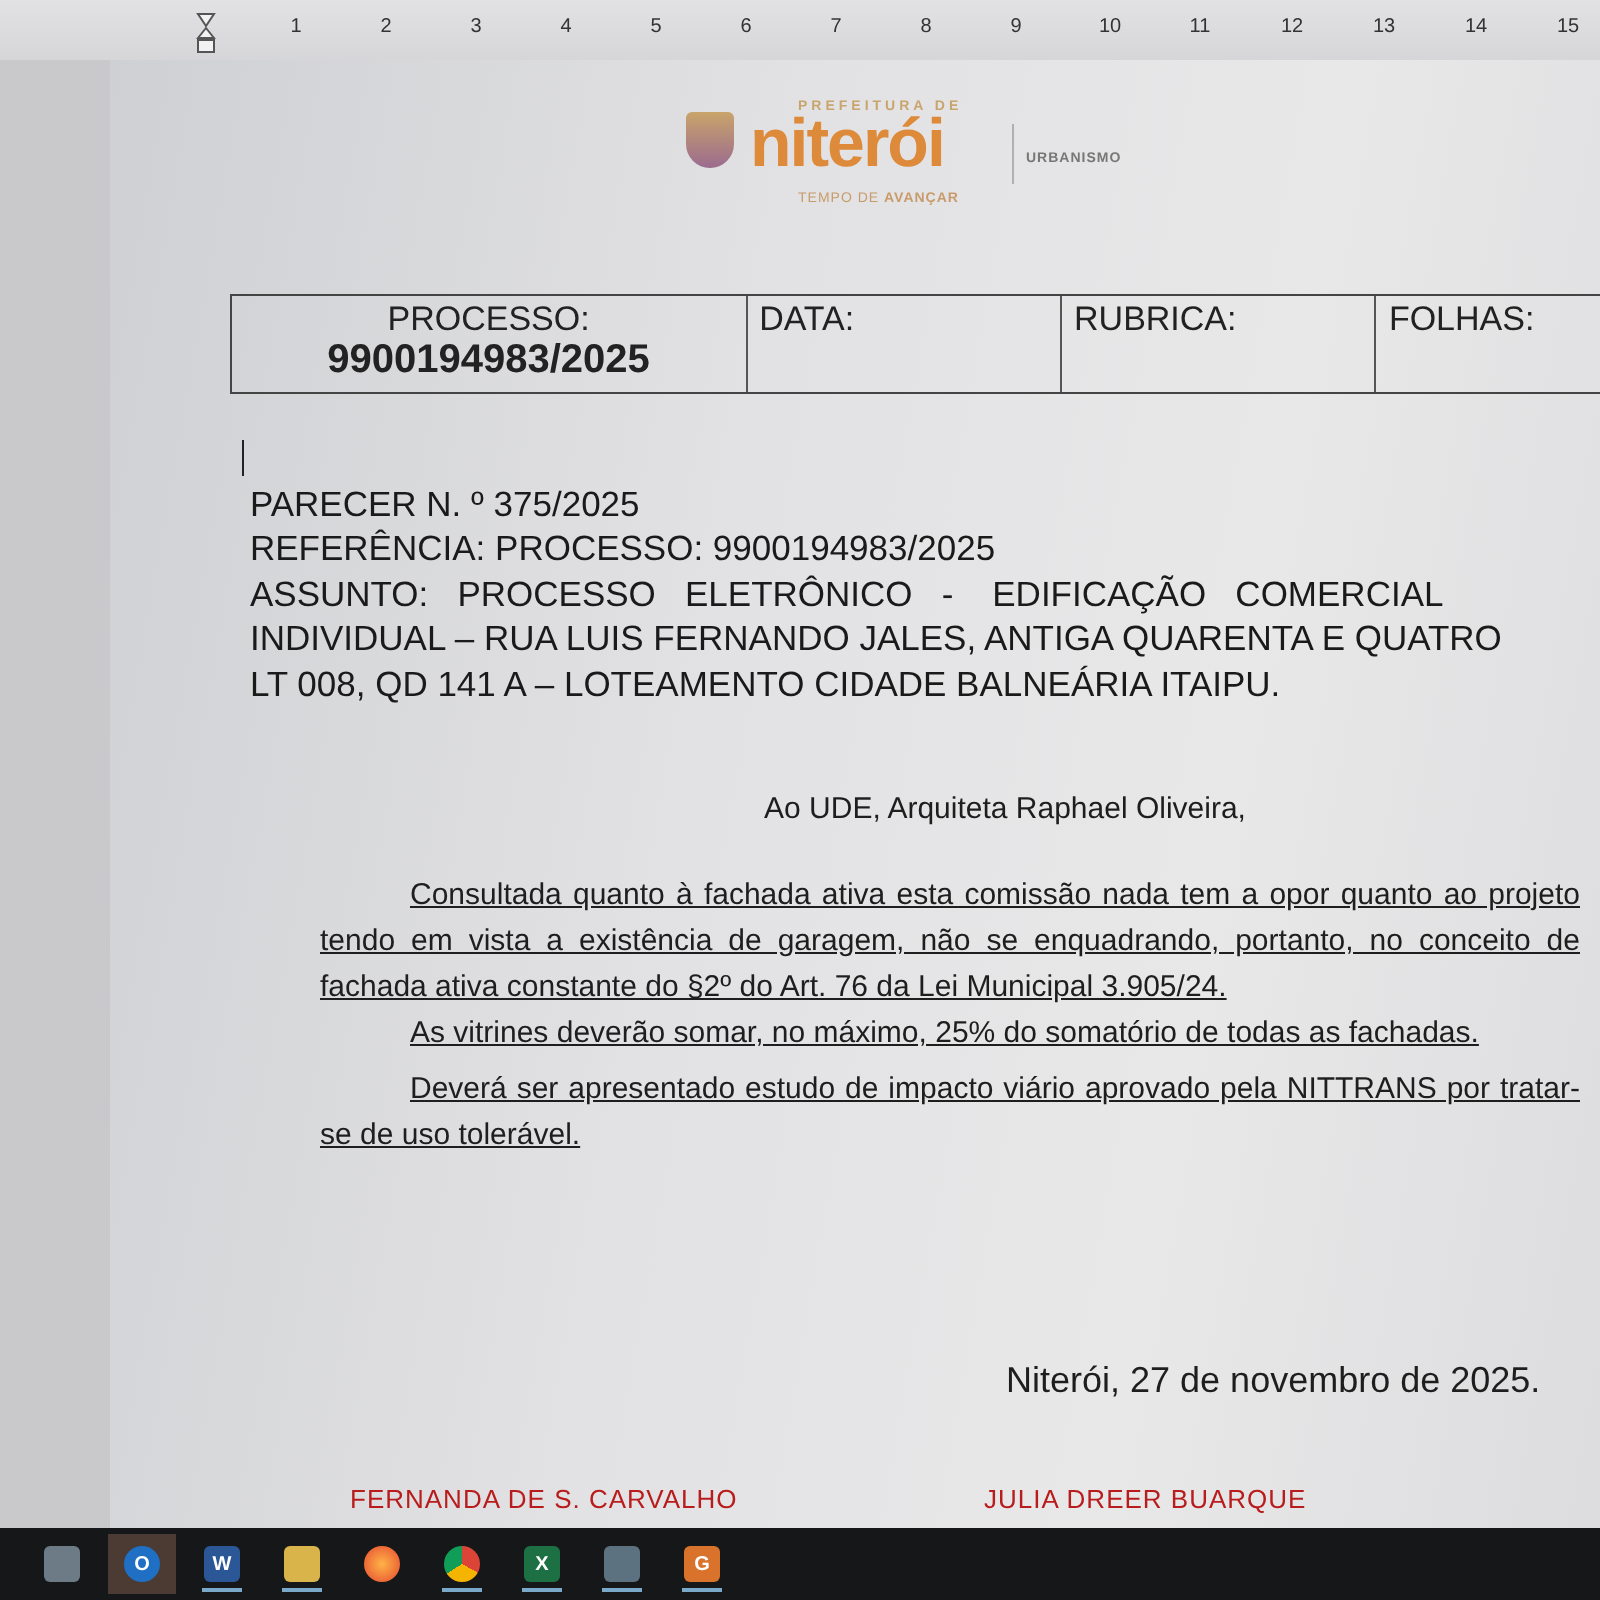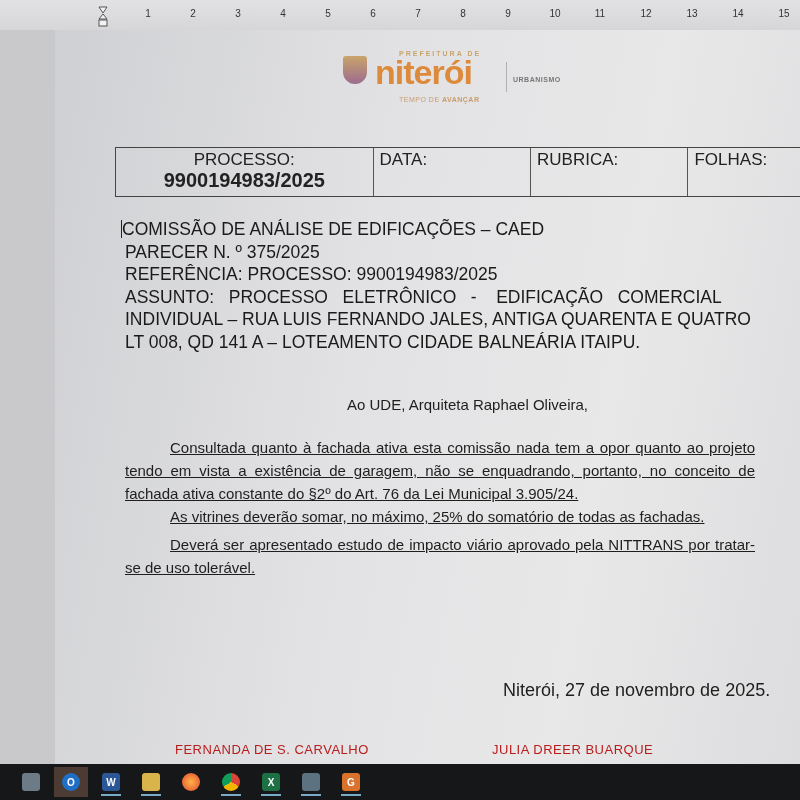--- a/index.html
+++ b/index.html
@@ -17,21 +17,21 @@
   .logo .sep { position:absolute; left:163px; top:12px; width:1px; height:30px; background:#b0b0b0; }
   .logo .dept { position:absolute; left:170px; top:26px; font-size:7px; color:#777; font-weight:bold; letter-spacing:0.5px; }
   .header-table { position:absolute; left:115px; top:147px; width:700px; height:48px; border:1.5px solid #444; display:flex; color:#222; }
   .header-table .cell { border-right:1.5px solid #555; padding:2px 6px; font-size:17px; line-height:20px; }
   .header-table .c1 { width:254px;text-align:center; } .header-table .c2 { width:150px; } .header-table .c3 { width:150px; } .header-table .c4 { width:120px; border-right:none; }
   .header-table .val { font-weight:bold; font-size:20px; }
   .block { position:absolute; left:121px; top:218px; width:700px; color:#1a1a1a; font-size:17.5px; line-height:22.5px; white-space:nowrap; }
   .block .line { display:block; padding-left:4px; }
   .block .line:first-child { padding-left:0; }
   .caret { display:inline-block; width:1px; height:18px; background:#222; vertical-align:-3px; }
-  .body-text { position:absolute; left:125px; top:393px; width:630px; color:#1e1e1e; font-size:15px; line-height:23px; }
+  .body-text { position:absolute; left:160px; top:393px; width:630px; color:#1e1e1e; font-size:15px; line-height:23px; }
   .salut { text-align:center; margin-bottom:20px; padding-left:55px; }
   .para { text-align:justify; }
   .indent { text-indent:45px;text-decoration:underline; }
   .date { position:absolute; left:503px; top:680px; font-size:18px; color:#1e1e1e; }
   .sig { position:absolute; top:742px; font-size:13px; color:#b91c1c; letter-spacing:0.5px; }
   .taskbar { position:absolute; left:0; top:764px; width:800px; height:36px; background:#151719; display:flex; align-items:center; padding-left:14px; box-sizing:border-box; gap:6px; }
   .tb-item { width:34px; height:30px; display:flex; align-items:center; justify-content:center; position:relative; }
   .tb-item.active { background:#4b3b32; }
   .tb-item .ul { position:absolute; bottom:1px; left:7px; width:20px; height:2px; background:#7aa8c8; }
   .ico { width:18px; height:18px; border-radius:3px; font-size:10px; font-weight:bold; color:#fff; display:flex; align-items:center; justify-content:center; }
@@ -84,21 +84,21 @@
     </div>
   <div class="cell c3">
       <div>RUBRICA:</div>
     </div>
   <div class="cell c4">
       <div>FOLHAS:</div>
     </div>
 </div>
 
 <div class="block">
-  <span class="line"><span class="caret"></span><span>COMISSÃO DE ANÁLISE DE EDIFICAÇÕES – CAED</span></span>
+  <span class="line"><span class="caret"></span></span>
   <span class="line">PARECER N. º 375/2025</span>
   <span class="line">REFERÊNCIA: PROCESSO: 9900194983/2025</span>
   <span class="line" style="white-space:pre">ASSUNTO:   PROCESSO   ELETRÔNICO   -    EDIFICAÇÃO   COMERCIAL</span>
   <span class="line">INDIVIDUAL – RUA LUIS FERNANDO JALES, ANTIGA QUARENTA E QUATRO</span>
   <span class="line">LT 008, QD 141 A – LOTEAMENTO CIDADE BALNEÁRIA ITAIPU.</span>
 </div>
 
 <div class="body-text">
   <div class="salut">Ao UDE, Arquiteta Raphael Oliveira,</div>
   <div class="para indent">Consultada quanto à fachada ativa esta comissão nada tem a opor quanto ao projeto tendo em vista a existência de garagem, não se enquadrando, portanto, no conceito de fachada ativa constante do §2º do Art. 76 da Lei Municipal 3.905/24.</div>

